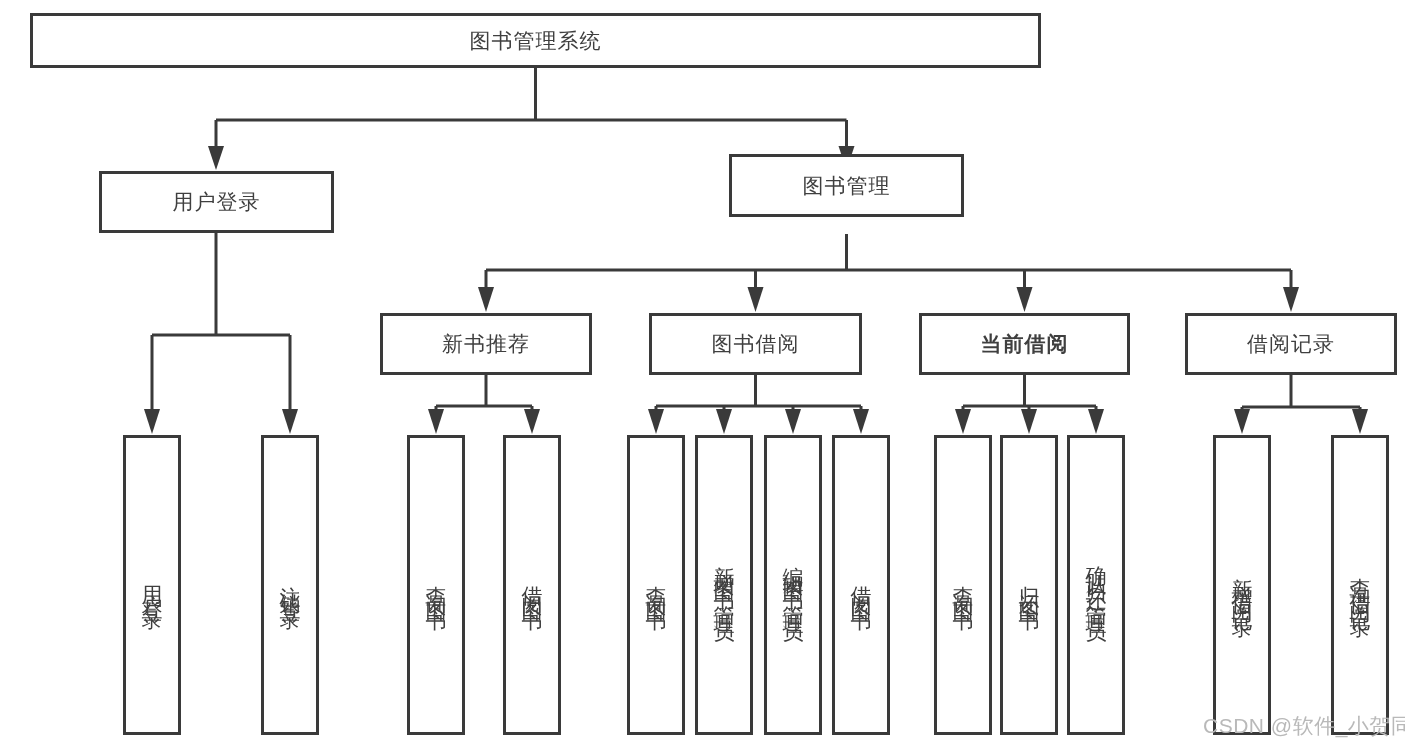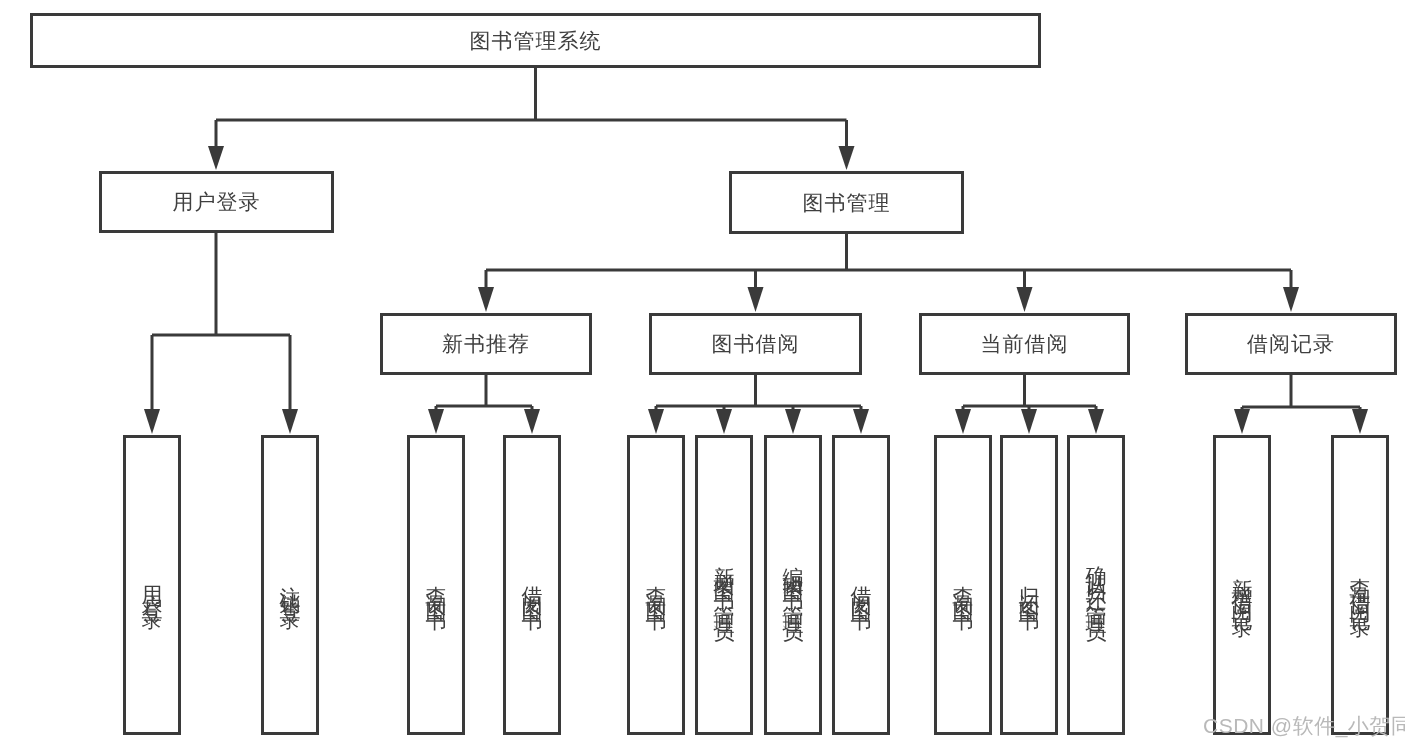--- a/index.html
+++ b/index.html
@@ -94,25 +94,25 @@
     <polygon points="1071,409 1087,409 1079,434"></polygon>
 
     <path d="M1274 375 V407 M1225 407 H1343 M1225 407 V414 M1343 407 V414"></path>
     <polygon points="1217,409 1233,409 1225,434"></polygon>
     <polygon points="1335,409 1351,409 1343,434"></polygon>
   </svg>
 
   <div class="node hbox" style="left:13px; top:13px; width:1011px; height:55px;">图书管理系统</div>
 
   <div class="node hbox" style="left:82px; top:171px; width:235px; height:62px;">用户登录</div>
-  <div class="node hbox" style="left:712px; top:171px; width:235px; height:63px;">图书管理</div>
+  <div class="node hbox" style="left:712px; top:154px; width:235px; height:63px;">图书管理</div>
 
   <div class="node hbox" style="left:632px; top:313px; width:213px; height:62px;">图书借阅</div>
   <div class="node hbox" style="left:363px; top:313px; width:212px; height:62px;">新书推荐</div>
-  <div class="node hbox" style="left:902px; top:313px; width:211px; height:62px;">当前借阅</div>
+  <div class="node hbox" style="left:902px; top:313px; width:211px; height:62px;font-weight:bold;">当前借阅</div>
   <div class="node hbox" style="left:1168px; top:313px; width:212px; height:62px;">借阅记录</div>
 
   <div class="node vbox" style="left:106px; top:435px; width:58px; height:300px;">
     <span>用户登录</span>
   </div>
   <div class="node vbox" style="left:244px; top:435px; width:58px; height:300px;">
     <span>注销登录</span>
   </div>
 
   <div class="node vbox" style="left:390px; top:435px; width:58px; height:300px;">

